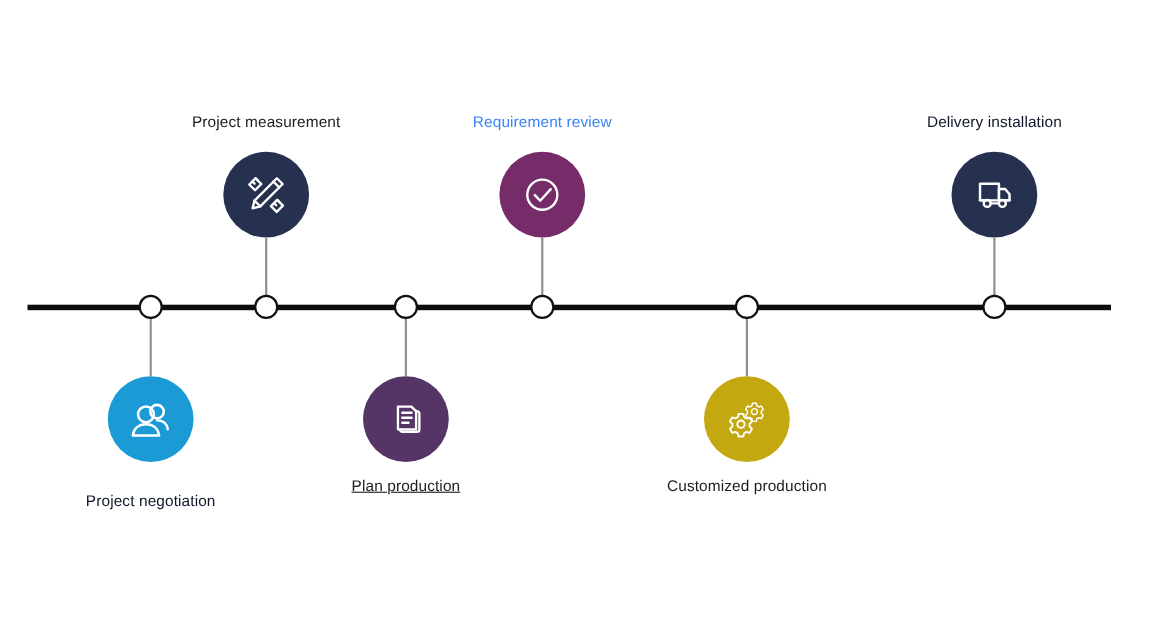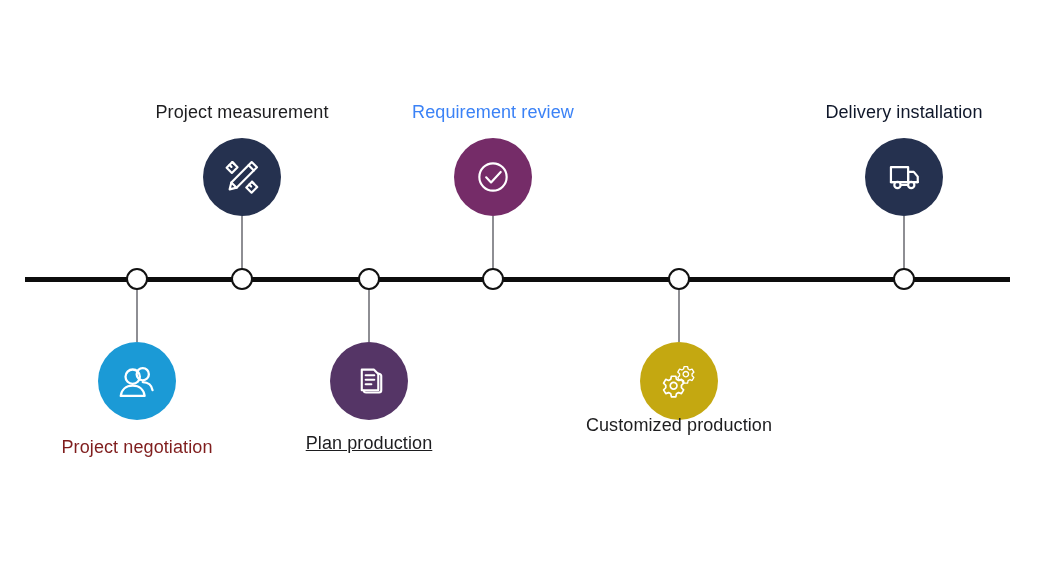--- a/index.html
+++ b/index.html
@@ -63,21 +63,21 @@
     box-sizing: border-box;
   }
   .node-circle svg {
     display: block;
   }
 
   .node-label {
     position: absolute;
     white-space: nowrap;
     transform: translateX(-50%);
-    font-size: 18px;
+    font-size: 14px;
     color: #1d1d1f;
     letter-spacing: 0.1px;
     line-height: 1;
   }
 </style>
 </head>
 <body>
 
 <div id="canvas">
 
@@ -89,21 +89,21 @@
         <span>
     <svg viewBox="0 0 64 64" width="46" height="46" fill="none" stroke="#ffffff" stroke-width="3.2" stroke-linecap="round" stroke-linejoin="round">
       <circle cx="40" cy="22.5" r="8.5"></circle>
       <path d="M40 33.5c7.6 0 12.6 4.6 13.6 11.2"></path>
       <circle cx="26" cy="26" r="10"></circle>
       <path d="M26 38.5c-9.6 0-15.6 5.9-16.6 14.2h33.2C41.6 44.4 35.6 38.5 26 38.5z"></path>
     </svg>
         </span>
       </div>
       <div class="timeline-marker" style="left: 137px; top: 279px; background: rgb(255, 255, 255); border-color: rgb(17, 17, 17);"></div>
-      <div class="node-label" style="left: 137px; top: 438px; color: #7f1d1d;">Project negotiation</div>
+      <div class="node-label" style="left: 137px; top: 448px; color: #0f172a;">Project negotiation</div>
       <div class="stem" style="left: 242px; background: rgb(142, 142, 147); top: 216px; height: 63px;"></div>
       <div class="node-circle" style="left: 242px; top: 138px; background: rgb(37, 49, 79);">
         <span>
     <svg viewBox="0 0 64 64" width="46" height="46" fill="none" stroke="#ffffff" stroke-width="3" stroke-linecap="round" stroke-linejoin="round">
 
       <path d="M45.5 11.2l7.3 7.3-28.3 28.3-9.7 2.4 2.4-9.7z"></path>
       <path d="M41.2 15.5l7.3 7.3"></path>
       <path d="M17.2 39.5l7.3 7.3"></path>
 
       <path d="M18.5 11.2l7.3 7.3-7.9 7.9-7.3-7.3z"></path>
@@ -151,21 +151,21 @@
         <circle cx="0" cy="0" r="5.2"></circle>
       </g>
       <g transform="translate(24.5,38.5) scale(0.9)">
         <path d="M-3.4-14.6h6.8l1 4.6 3.3 1.9 4.4-1.6 3.4 5.9-3.4 3.2v3.8l3.4 3.2-3.4 5.9-4.4-1.6-3.3 1.9-1 4.6h-6.8l-1-4.6-3.3-1.9-4.4 1.6-3.4-5.9 3.4-3.2v-3.8l-3.4-3.2 3.4-5.9 4.4 1.6 3.3-1.9z"></path>
         <circle cx="0" cy="0" r="5.2"></circle>
       </g>
     </svg>
         </span>
       </div>
       <div class="timeline-marker" style="left: 679px; top: 279px; background: rgb(255, 255, 255); border-color: rgb(17, 17, 17);"></div>
-      <div class="node-label" style="left: 679px; top: 416px; color: rgb(29, 29, 31);">Customized production</div>
+      <div class="node-label" style="left: 679px; top: 434px; color: rgb(29, 29, 31);">Customized production</div>
       <div class="stem" style="left: 904px; background: rgb(142, 142, 147); top: 216px; height: 63px;"></div>
       <div class="node-circle" style="left: 904px; top: 138px; background: rgb(37, 49, 79);">
         <span>
     <svg viewBox="0 0 64 64" width="44" height="44" fill="none" stroke="#ffffff" stroke-width="3.2" stroke-linecap="round" stroke-linejoin="round">
       <path d="M13 17.5h25v22H13z"></path>
       <path d="M38 24.5h8.2l5.8 7v8h-14z"></path>
       <circle cx="22.5" cy="43.5" r="4.6"></circle>
       <circle cx="42.5" cy="43.5" r="4.6"></circle>
       <path d="M27.1 43.5h10.8"></path>
       <path d="M13 39.5h4.4"></path>

